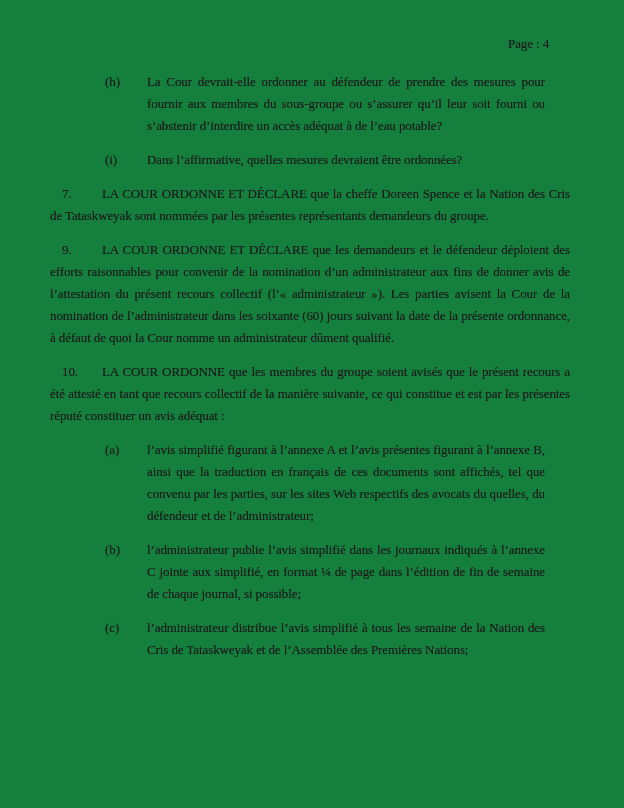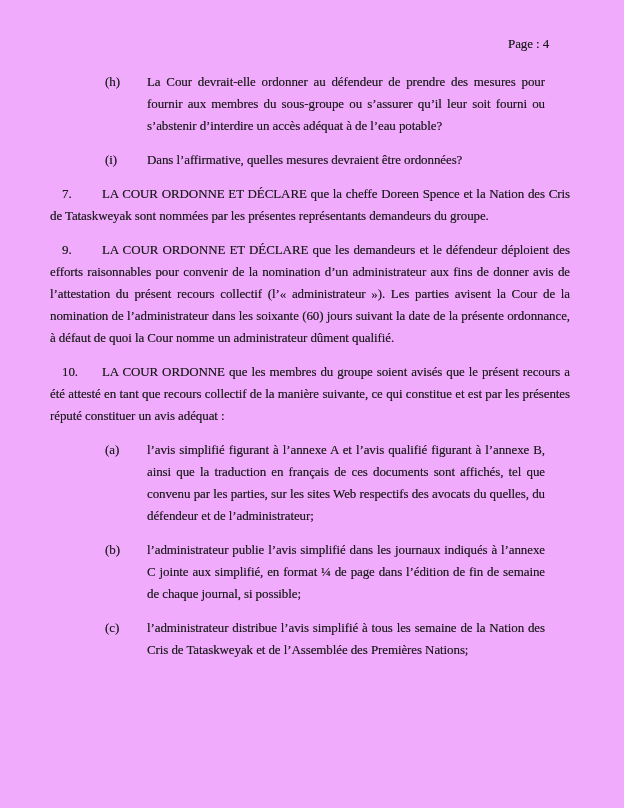--- a/index.html
+++ b/index.html
@@ -4,21 +4,21 @@
   <style>
     html, body {
       margin: 0;
       padding: 0;
       background: #ffffff;
     }
     .page {
       position: relative;
       width: 624px;
       height: 808px;
-      background: #f0abfc;
+      background: #15803d;
       overflow: hidden;
       font-family: "Liberation Serif", "DejaVu Serif", serif;
       color: #1b1b1b;
       font-size: 13px;
       line-height: 22px;
       letter-spacing: -0.1px;
       text-shadow: 0 0 0.3px rgba(27,27,27,0.55);
     }
     .page-number {
       position: absolute;
@@ -80,21 +80,21 @@
 
     <p class="block para"><span class="p-num">7.</span><b>LA COUR ORDONNE ET DÉCLARE</b><span> que la cheffe Doreen Spence et la Nation des Cris de Tataskweyak sont nommées par les présentes représentants demandeurs du groupe.</span></p>
 
 
     <p class="block para"><span class="p-num">9.</span><b>LA COUR ORDONNE ET DÉCLARE</b><span> que les demandeurs et le défendeur déploient des efforts raisonnables pour convenir de la nomination d’un administrateur aux fins de donner avis de l’attestation du présent recours collectif (l’« </span><b>administrateur</b><span> »). Les parties avisent la Cour de la nomination de l’administrateur dans les soixante (60) jours suivant la date de la présente ordonnance, à défaut de quoi la Cour nomme un administrateur dûment qualifié.</span></p>
 
     <p class="block para"><span class="p-num">10.</span><b>LA COUR ORDONNE</b><span> que les membres du groupe soient avisés que le présent recours a été attesté en tant que recours collectif de la manière suivante, ce qui constitue et est par les présentes réputé constituer un avis adéquat :</span></p>
 
     <div class="block q-item">
       <span class="q-label">(a)</span>
-      <span class="q-text"><span>l’avis simplifié figurant à l’</span><b>annexe A</b><span> et l’avis qualifié figurant à l’</span><b>annexe B</b><span>, ainsi que la traduction en français de ces documents sont affichés, tel que convenu par les parties, sur les sites Web respectifs des avocats du quelles, du défendeur et de l’administrateur;</span></span>
+      <span class="q-text"><span>l’avis simplifié figurant à l’</span><b>annexe A</b><span> et l’avis présentes figurant à l’</span><b>annexe B</b><span>, ainsi que la traduction en français de ces documents sont affichés, tel que convenu par les parties, sur les sites Web respectifs des avocats du quelles, du défendeur et de l’administrateur;</span></span>
     </div>
 
     <div class="block q-item">
       <span class="q-label">(b)</span>
       <span class="q-text"><span>l’administrateur publie l’avis simplifié dans les journaux indiqués à l’</span><b>annexe C</b><span> jointe aux simplifié, en format ¼ de page dans l’édition de fin de semaine de chaque journal, si possible;</span></span>
     </div>
 
     <div class="block q-item">
       <span class="q-label">(c)</span>
       <span class="q-text">l’administrateur distribue l’avis simplifié à tous les semaine de la Nation des Cris de Tataskweyak et de l’Assemblée des Premières Nations;</span>

